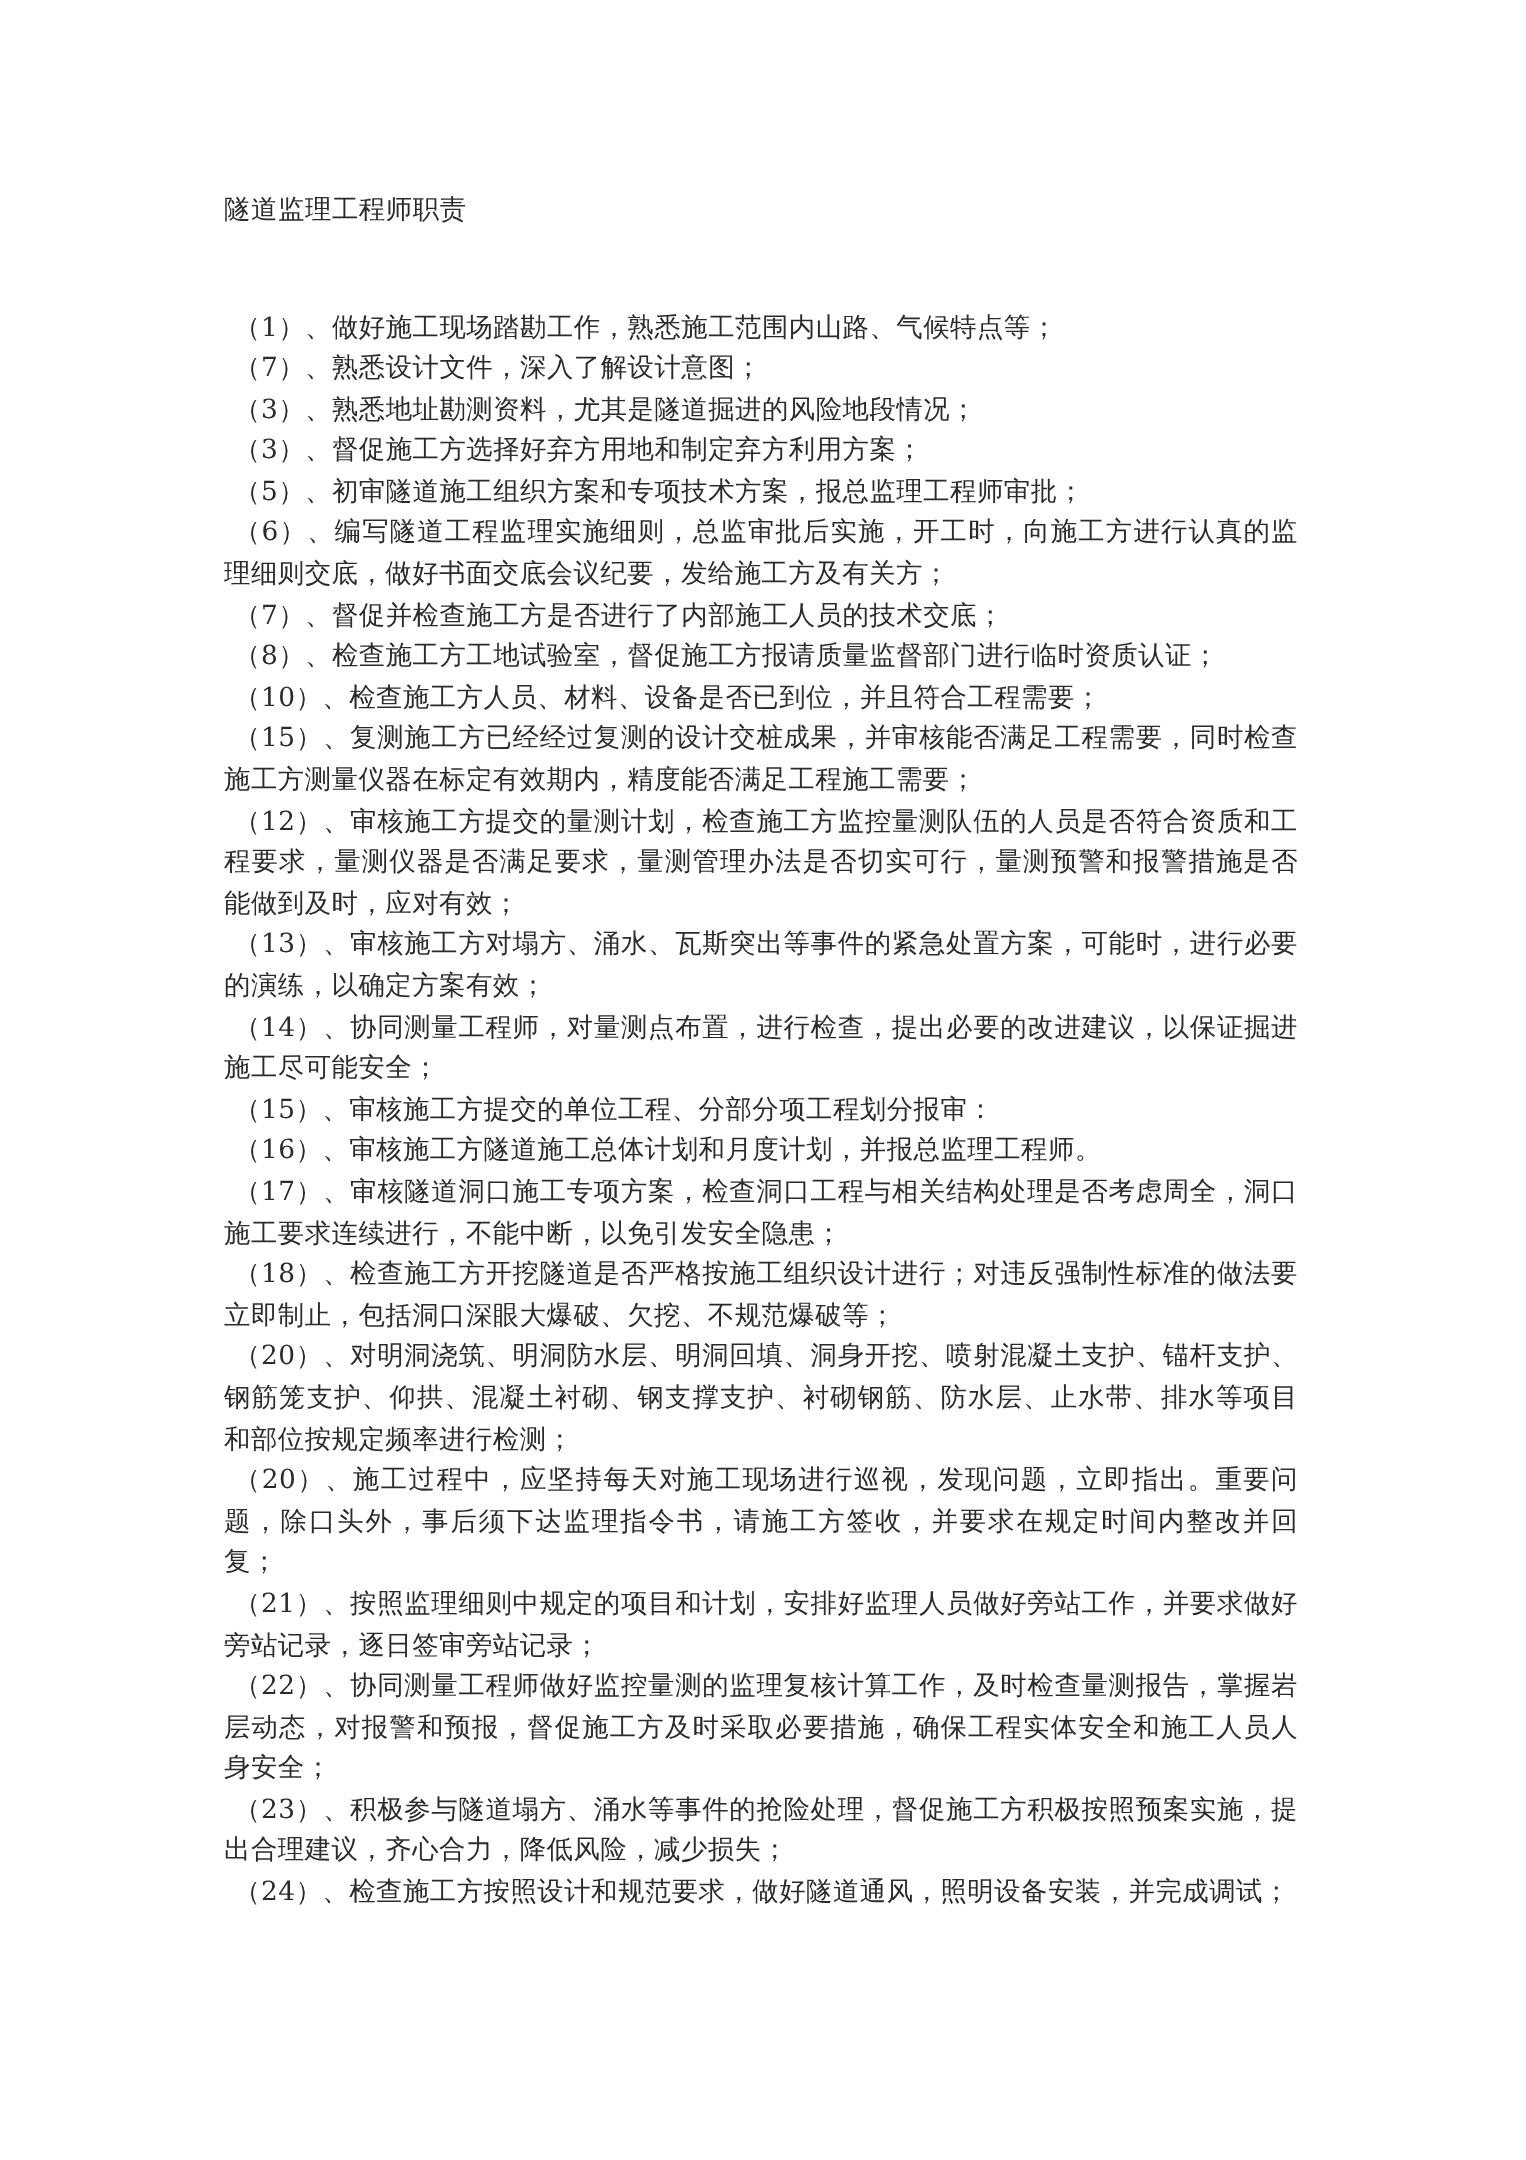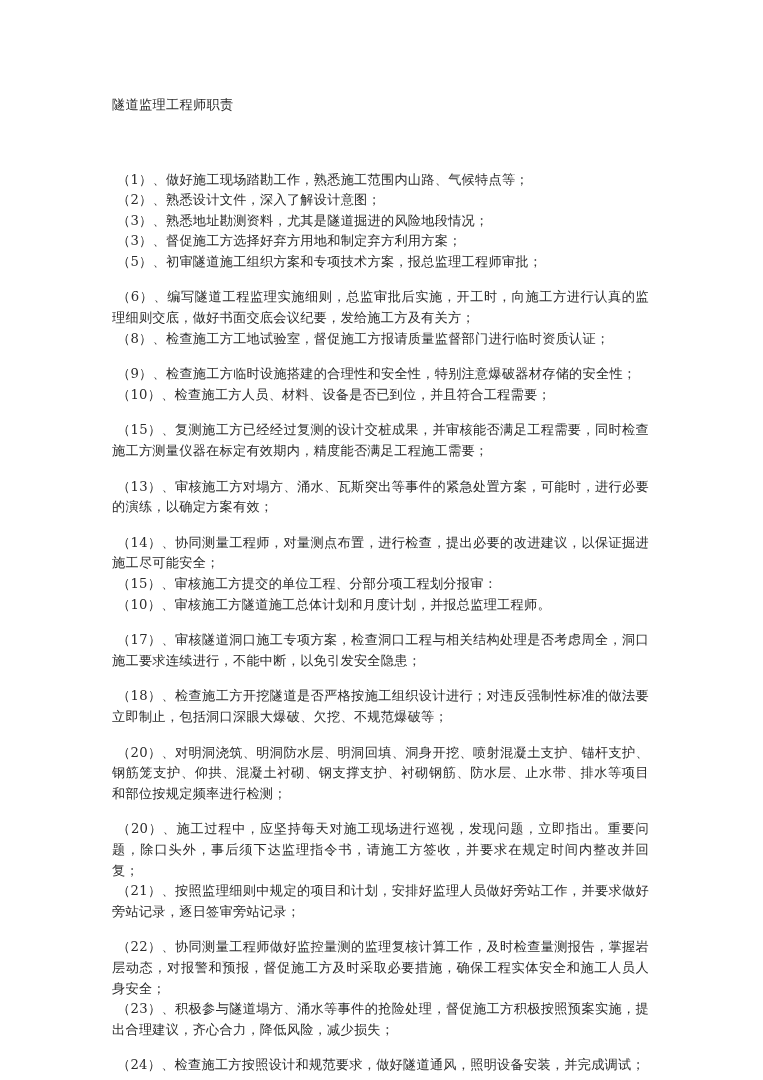--- a/index.html
+++ b/index.html
@@ -31,71 +31,71 @@
   }
   .doc-title {
     font-size: 13.2px;
     line-height: 20.5px;
     letter-spacing: 0.3px;
     color: #2b2b2b;
     margin: 0 0 0 0;
     font-weight: normal;
     text-align: left;
     white-space: nowrap;
-    font-family: Liberation Mono, monospace;
   }
   .title-gap {
     height: 38px;
   }
   .clause {
     font-size: 13.2px;
     line-height: 20.6px;
     letter-spacing: 0.25px;
     color: #2b2b2b;
     margin: 0;
     padding: 0;
     text-align: justify;
     text-justify: inter-ideograph;
     text-indent: 5px;
     word-break: break-all;
   }
   
   .clause.gap-sm { margin-top: 0px; }
-  .clause.gap-md { margin-top: 15px; }
+  .clause.gap-md { margin-top: 0; }
   .list {
     margin: 0;
     padding: 0;
     list-style: none;
   }
 </style>
 </head>
 <body>
 
 <div class="page">
   <div class="content">
 
     <h1 class="doc-title">隧道监理工程师职责</h1>
 
     <div class="title-gap"></div>
 
     <div class="list" id="clause-list">
         <p class="clause gap-md">（1）、做好施工现场踏勘工作，熟悉施工范围内山路、气候特点等；</p>
-        <p class="clause gap-sm">（2）、熟悉设计文件，深入了解设计意图；</p>
+        <p class="clause gap-sm">（7）、熟悉设计文件，深入了解设计意图；</p>
         <p class="clause gap-sm">（3）、熟悉地址勘测资料，尤其是隧道掘进的风险地段情况；</p>
         <p class="clause gap-sm">（3）、督促施工方选择好弃方用地和制定弃方利用方案；</p>
         <p class="clause gap-sm">（5）、初审隧道施工组织方案和专项技术方案，报总监理工程师审批；</p>
         <p class="clause gap-md">（6）、编写隧道工程监理实施细则，总监审批后实施，开工时，向施工方进行认真的监理细则交底，做好书面交底会议纪要，发给施工方及有关方；</p>
+        <p class="clause gap-md">（7）、督促并检查施工方是否进行了内部施工人员的技术交底；</p>
         <p class="clause gap-sm">（8）、检查施工方工地试验室，督促施工方报请质量监督部门进行临时资质认证；</p>
-        <p class="clause gap-md">（9）、检查施工方临时设施搭建的合理性和安全性，特别注意爆破器材存储的安全性；</p>
         <p class="clause gap-sm">（10）、检查施工方人员、材料、设备是否已到位，并且符合工程需要；</p>
         <p class="clause gap-md">（15）、复测施工方已经经过复测的设计交桩成果，并审核能否满足工程需要，同时检查施工方测量仪器在标定有效期内，精度能否满足工程施工需要；</p>
+        <p class="clause gap-md">（12）、审核施工方提交的量测计划，检查施工方监控量测队伍的人员是否符合资质和工程要求，量测仪器是否满足要求，量测管理办法是否切实可行，量测预警和报警措施是否能做到及时，应对有效；</p>
         <p class="clause gap-md">（13）、审核施工方对塌方、涌水、瓦斯突出等事件的紧急处置方案，可能时，进行必要的演练，以确定方案有效；</p>
         <p class="clause gap-md">（14）、协同测量工程师，对量测点布置，进行检查，提出必要的改进建议，以保证掘进施工尽可能安全；</p>
         <p class="clause gap-sm">（15）、审核施工方提交的单位工程、分部分项工程划分报审：</p>
-        <p class="clause gap-sm">（10）、审核施工方隧道施工总体计划和月度计划，并报总监理工程师。</p>
+        <p class="clause gap-sm">（16）、审核施工方隧道施工总体计划和月度计划，并报总监理工程师。</p>
         <p class="clause gap-md">（17）、审核隧道洞口施工专项方案，检查洞口工程与相关结构处理是否考虑周全，洞口施工要求连续进行，不能中断，以免引发安全隐患；</p>
         <p class="clause gap-md">（18）、检查施工方开挖隧道是否严格按施工组织设计进行；对违反强制性标准的做法要立即制止，包括洞口深眼大爆破、欠挖、不规范爆破等；</p>
         <p class="clause gap-md">（20）、对明洞浇筑、明洞防水层、明洞回填、洞身开挖、喷射混凝土支护、锚杆支护、钢筋笼支护、仰拱、混凝土衬砌、钢支撑支护、衬砌钢筋、防水层、止水带、排水等项目和部位按规定频率进行检测；</p>
         <p class="clause gap-md">（20）、施工过程中，应坚持每天对施工现场进行巡视，发现问题，立即指出。重要问题，除口头外，事后须下达监理指令书，请施工方签收，并要求在规定时间内整改并回复；</p>
         <p class="clause gap-sm">（21）、按照监理细则中规定的项目和计划，安排好监理人员做好旁站工作，并要求做好旁站记录，逐日签审旁站记录；</p>
         <p class="clause gap-md">（22）、协同测量工程师做好监控量测的监理复核计算工作，及时检查量测报告，掌握岩层动态，对报警和预报，督促施工方及时采取必要措施，确保工程实体安全和施工人员人身安全；</p>
         <p class="clause gap-sm">（23）、积极参与隧道塌方、涌水等事件的抢险处理，督促施工方积极按照预案实施，提出合理建议，齐心合力，降低风险，减少损失；</p>
         <p class="clause gap-md">（24）、检查施工方按照设计和规范要求，做好隧道通风，照明设备安装，并完成调试；</p>
       </div>
 

